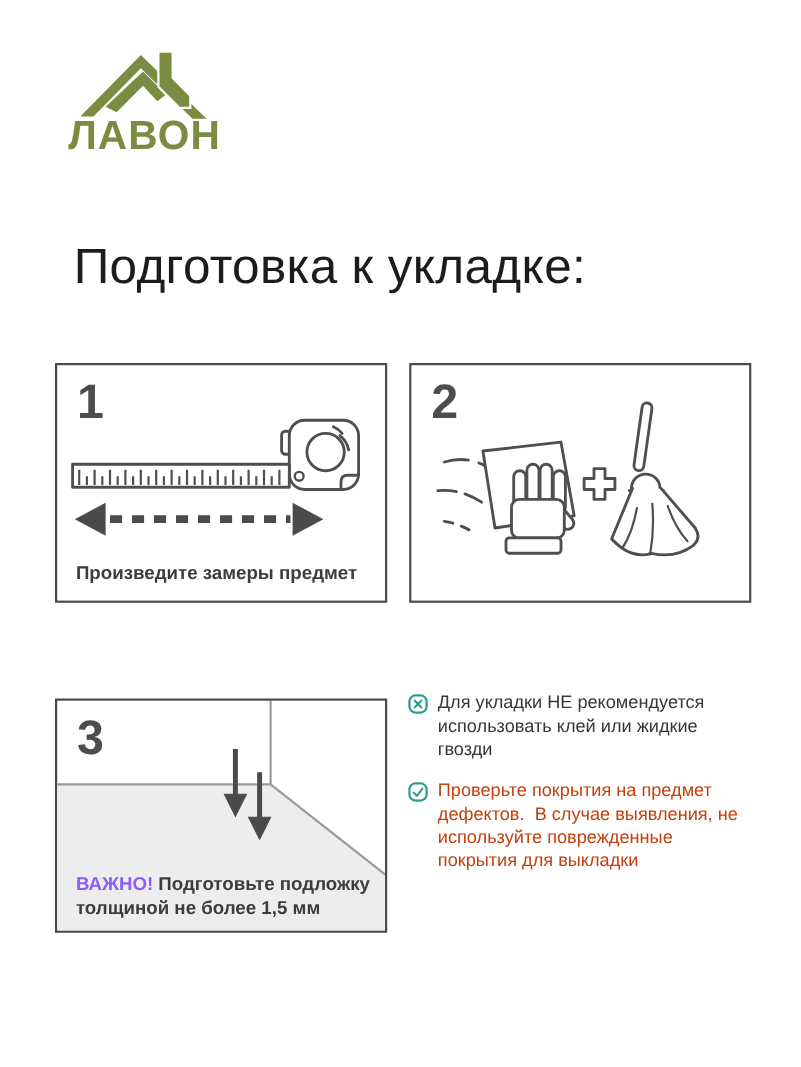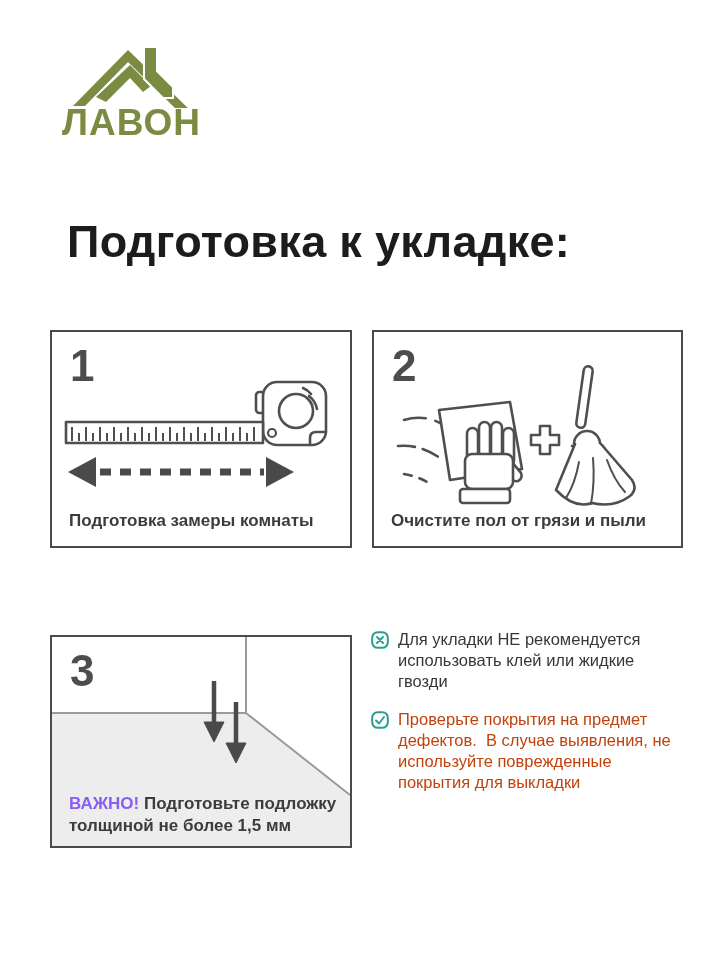--- a/index.html
+++ b/index.html
@@ -9,21 +9,21 @@
   }
   
   .logo-icon{position:absolute;left:73px;top:42px;}
   .logo-text{
     position:absolute;left:62px;top:104px;
     font-size:37px;font-weight:bold;color:#7b8c42;letter-spacing:1px;line-height:1;
   }
   
   .title{
     position:absolute;left:67px;top:219px;margin:0;
-    font-size:45px;font-weight:bold;color:#1c1c1c;letter-spacing:.3px;line-height:1;
+    font-size:45px;font-weight:normal;color:#1c1c1c;letter-spacing:.3px;line-height:1;
     white-space:nowrap;
   }
   
   .step{position:absolute;background:#fff;border:2px solid #4a4a4a;box-sizing:content-box;}
   #step1{left:50px;top:330px;width:298px;height:214px;}
   #step2{left:372px;top:330px;width:307px;height:214px;}
   #step3{left:50px;top:635px;width:298px;height:209px;}
   .step-num{
     position:absolute;left:18px;top:12px;z-index:3;
     font-size:44px;font-weight:bold;color:#4d4d4d;line-height:1;
@@ -72,21 +72,21 @@
         <path d="M258,113 v-7 q0,-6 6,-6 h10"></path>
         <rect x="14" y="90" width="197" height="21" fill="#ffffff"></rect>
         <path stroke-width="2" stroke-linecap="butt" d="M20,109 V95 M27,109 V101 M34,109 V95 M41,109 V101 M48,109 V95 M55,109 V101 M62,109 V95 M69,109 V101 M76,109 V95 M83,109 V101 M90,109 V95 M97,109 V101 M104,109 V95 M111,109 V101 M118,109 V95 M125,109 V101 M132,109 V95 M139,109 V101 M146,109 V95 M153,109 V101 M160,109 V95 M167,109 V101 M174,109 V95 M181,109 V101 M188,109 V95 M195,109 V101 M202,109 V95"></path>
       </g>
       <g fill="#4a4a4a">
         <line x1="48" y1="140" x2="212" y2="140" stroke="#4a4a4a" stroke-width="7" stroke-dasharray="11 9"></line>
         <polygon points="16,140 44,125 44,155"></polygon>
         <polygon points="242,140 214,125 214,155"></polygon>
       </g>
     </svg>
-    <div class="step-caption">Подготовка замеры комнаты</div>
+    <div class="step-caption">Произведите замеры предмет</div>
   </section>
 
   <section class="step" id="step2">
     <div class="step-num">2</div>
     <svg class="ill" width="307" height="214" viewBox="0 0 307 214">
       <g stroke="#4f4f4f" stroke-width="2.6" fill="none" stroke-linecap="round" stroke-linejoin="round">
 
         <path d="M30,88 Q50,82 68,92" stroke-dasharray="22 10"></path>
         <path d="M24,114 Q46,112 66,126" stroke-dasharray="17 8"></path>
         <path d="M30,142 Q44,144 58,153" stroke-dasharray="8 8"></path>
@@ -108,21 +108,20 @@
 
         <rect x="206" y="34" width="9" height="62" rx="4.5" fill="#ffffff" transform="rotate(8 210 65)"></rect>
         <path d="M200,112 a13,13 0 0 1 26,0" fill="#ffffff"></path>
         <path d="M198,114 L229,114"></path>
         <path d="M201,112 L182,158 Q200,177 218,171 Q240,176 256,164 Q264,157 258,148 L227,112" fill="#ffffff"></path>
         <path d="M205,130 Q201,152 192,166" stroke-width="2"></path>
         <path d="M219,126 Q221,150 217,172" stroke-width="2"></path>
         <path d="M233,128 Q240,148 251,160" stroke-width="2"></path>
       </g>
     </svg>
-    <div class="step-caption">Очистите пол от грязи и пыли</div>
   </section>
 
   <section class="step" id="step3">
     <div class="step-num">3</div>
     <svg class="ill" width="298" height="209" viewBox="0 0 298 209">
       <polygon points="0,76 194,76 298,158 298,209 0,209" fill="#ededed"></polygon>
       <g stroke="#9a9a9a" stroke-width="2" fill="none">
         <path d="M194,0 V76 M0,76 H194 M194,76 L298,158"></path>
       </g>
       <g fill="#4a4a4a" stroke="#4a4a4a">

